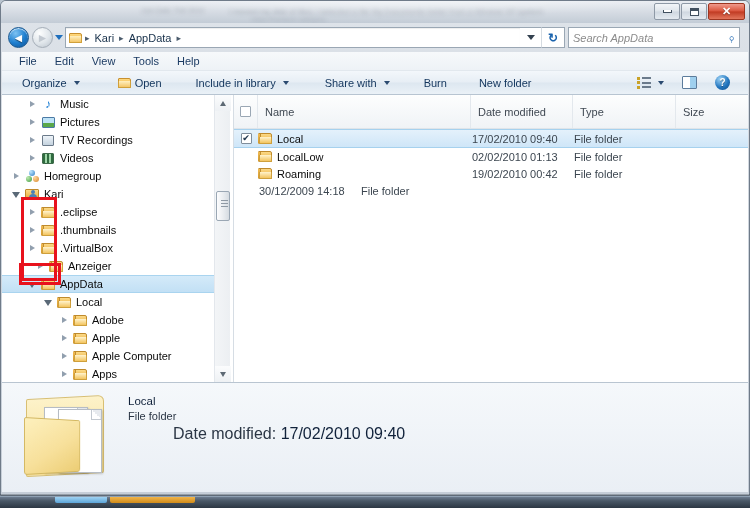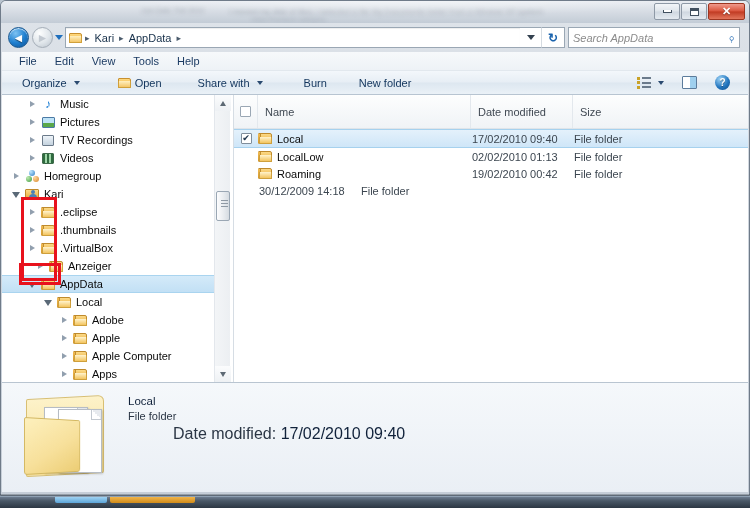--- a/index.html
+++ b/index.html
@@ -355,25 +355,29 @@
       <span>Organize</span>
       <i class="caret"></i>
     </span>
     <span class="cmdbtn" style="margin-left:22px">
       <span class="folder-mini">
         <span class="back"></span>
           <span class="front"></span>
       </span>
       <span>Open</span>
     </span>
+    <span class="cmdbtn" style="margin-left:18px">
+      <span>Include in library</span>
+      <i class="caret"></i>
+    </span>
     <span class="cmdbtn" style="margin-left:20px">
       <span>Share with</span>
       <i class="caret"></i>
     </span>
-    <span class="cmdbtn" style="margin-left:25px">
+    <span class="cmdbtn" style="margin-left:18px">
       <span>Burn</span>
     </span>
     <span class="cmdbtn" style="margin-left:16px">
       <span>New folder</span>
     </span>
 
     <span id="cmdright">
       <span class="cmdbtn">
         <span class="viewicon">
           <span>
@@ -611,20 +615,21 @@
       </div>
     </div>
 
     <div id="listpane">
       <div id="colhdr">
         <div class="ch" id="ch-check">
           <span class="hdrbox"></span>
         </div>
         <div class="ch" id="ch-name">Name</div>
         <div class="ch" id="ch-date">Date modified</div>
+        <div class="ch" id="ch-type">Type</div>
         <div class="ch" id="ch-size">Size</div>
       </div>
       <div id="rows">
           <div class="frow sel">
             <span class="fcheck">
               <span class="cbox on"></span>
             </span>
             <span class="fname">
               <span class="fi">
                 <i class="b"></i>

